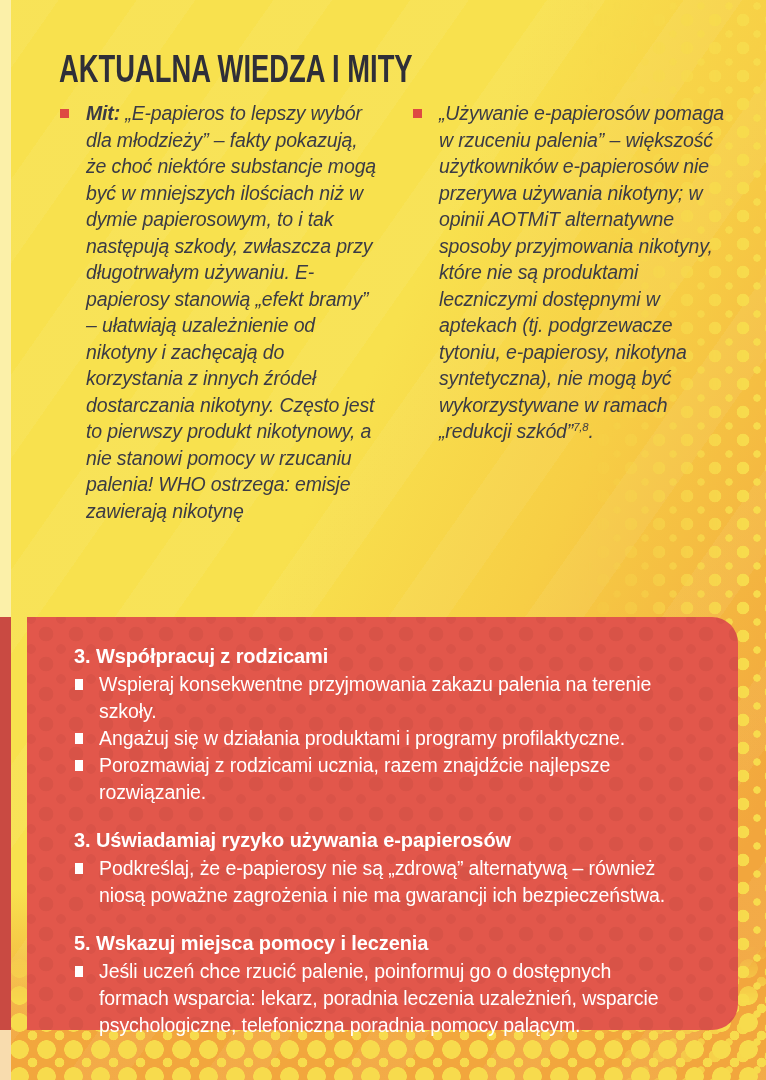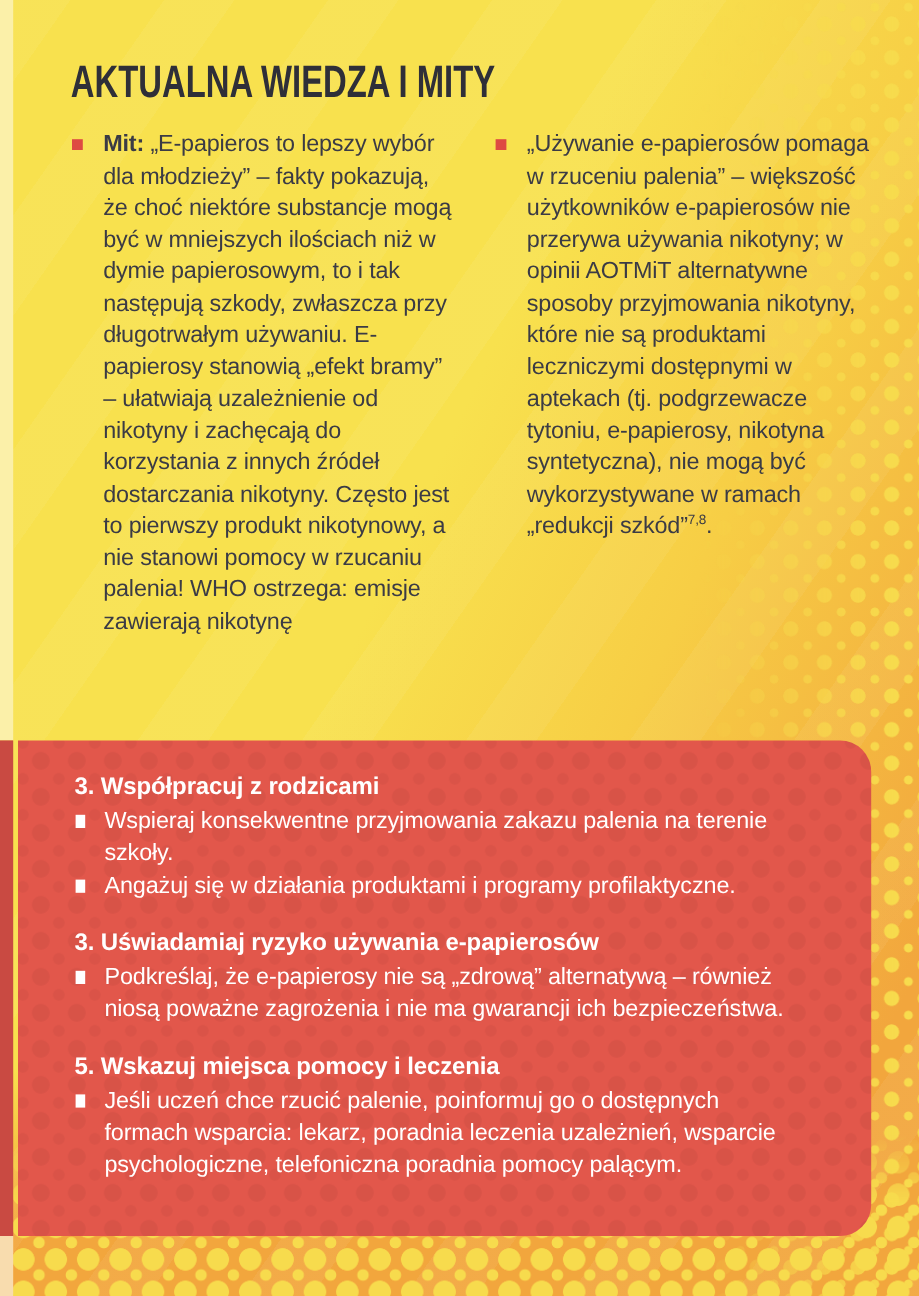--- a/index.html
+++ b/index.html
@@ -63,36 +63,36 @@
   .edge-bot{top:1030px;height:50px;background:var(--edge-orange);}
   
   .title{
     position:absolute;left:59px;top:48px;margin:0;
     font-size:38px;font-weight:bold;color:var(--title-dark);
     letter-spacing:0px;white-space:nowrap;
     transform:scaleX(0.72);transform-origin:0 0;
   }
   
   .columns{
-    position:absolute;left:59px;top:107px;width:676px;
-    display:flex;gap:30px;
+    position:absolute;left:59px;top:100px;width:676px;
+    display:flex;gap:30px;font-style:italic;
   }
   .col{flex:1;min-width:0;}
   .body-text{
     margin:0;font-size:19.5px;line-height:26.5px;
     color:var(--body-dark);letter-spacing:-0.15px;
   }
   .bullet-item{display:flex;align-items:flex-start;}
   .sq{flex:none;display:inline-block;}
   .sq-red{width:9px;height:9px;background:var(--bullet-red);margin:9px 17px 0 1px;}
   .cont{padding-left:27px;}
   sup{font-size:0.58em;line-height:0;}
   
   .advice-card{
-    position:absolute;left:15px;top:617px;width:711px;height:413px;
+    position:absolute;left:27px;top:617px;width:711px;height:413px;
     box-sizing:border-box;
     background:var(--card-red);
     border-radius:0 26px 26px 0;
     padding:26px 52px 0 47px;
     color:var(--text-white);
   }
   .card-dots{
     position:absolute;inset:0;border-radius:inherit;pointer-events:none;
     background-image:
       radial-gradient(circle, rgba(0,0,0,0.045) 7px, transparent 7.6px),
@@ -149,20 +149,24 @@
     <div class="section">
       <h2>3. Współpracuj z rodzicami</h2>
       <div class="bullet-item">
         <span class="sq sq-white"></span>
         <p class="advice-text">Wspieraj konsekwentne przyjmowania zakazu palenia na terenie szkoły.</p>
       </div>
       <div class="bullet-item">
         <span class="sq sq-white"></span>
         <p class="advice-text">Angażuj się w działania produktami i programy profilaktyczne.</p>
       </div>
+      <div class="bullet-item">
+        <span class="sq sq-white"></span>
+        <p class="advice-text">Porozmawiaj z rodzicami ucznia, razem znajdźcie najlepsze rozwiązanie.</p>
+      </div>
     </div>
 
     <div class="section">
       <h2>3. Uświadamiaj ryzyko używania e-papierosów</h2>
       <div class="bullet-item">
         <span class="sq sq-white"></span>
         <p class="advice-text">Podkreślaj, że e-papierosy nie są „zdrową” alternatywą – również niosą poważne zagrożenia i nie ma gwarancji ich bezpieczeństwa.</p>
       </div>
     </div>
 

